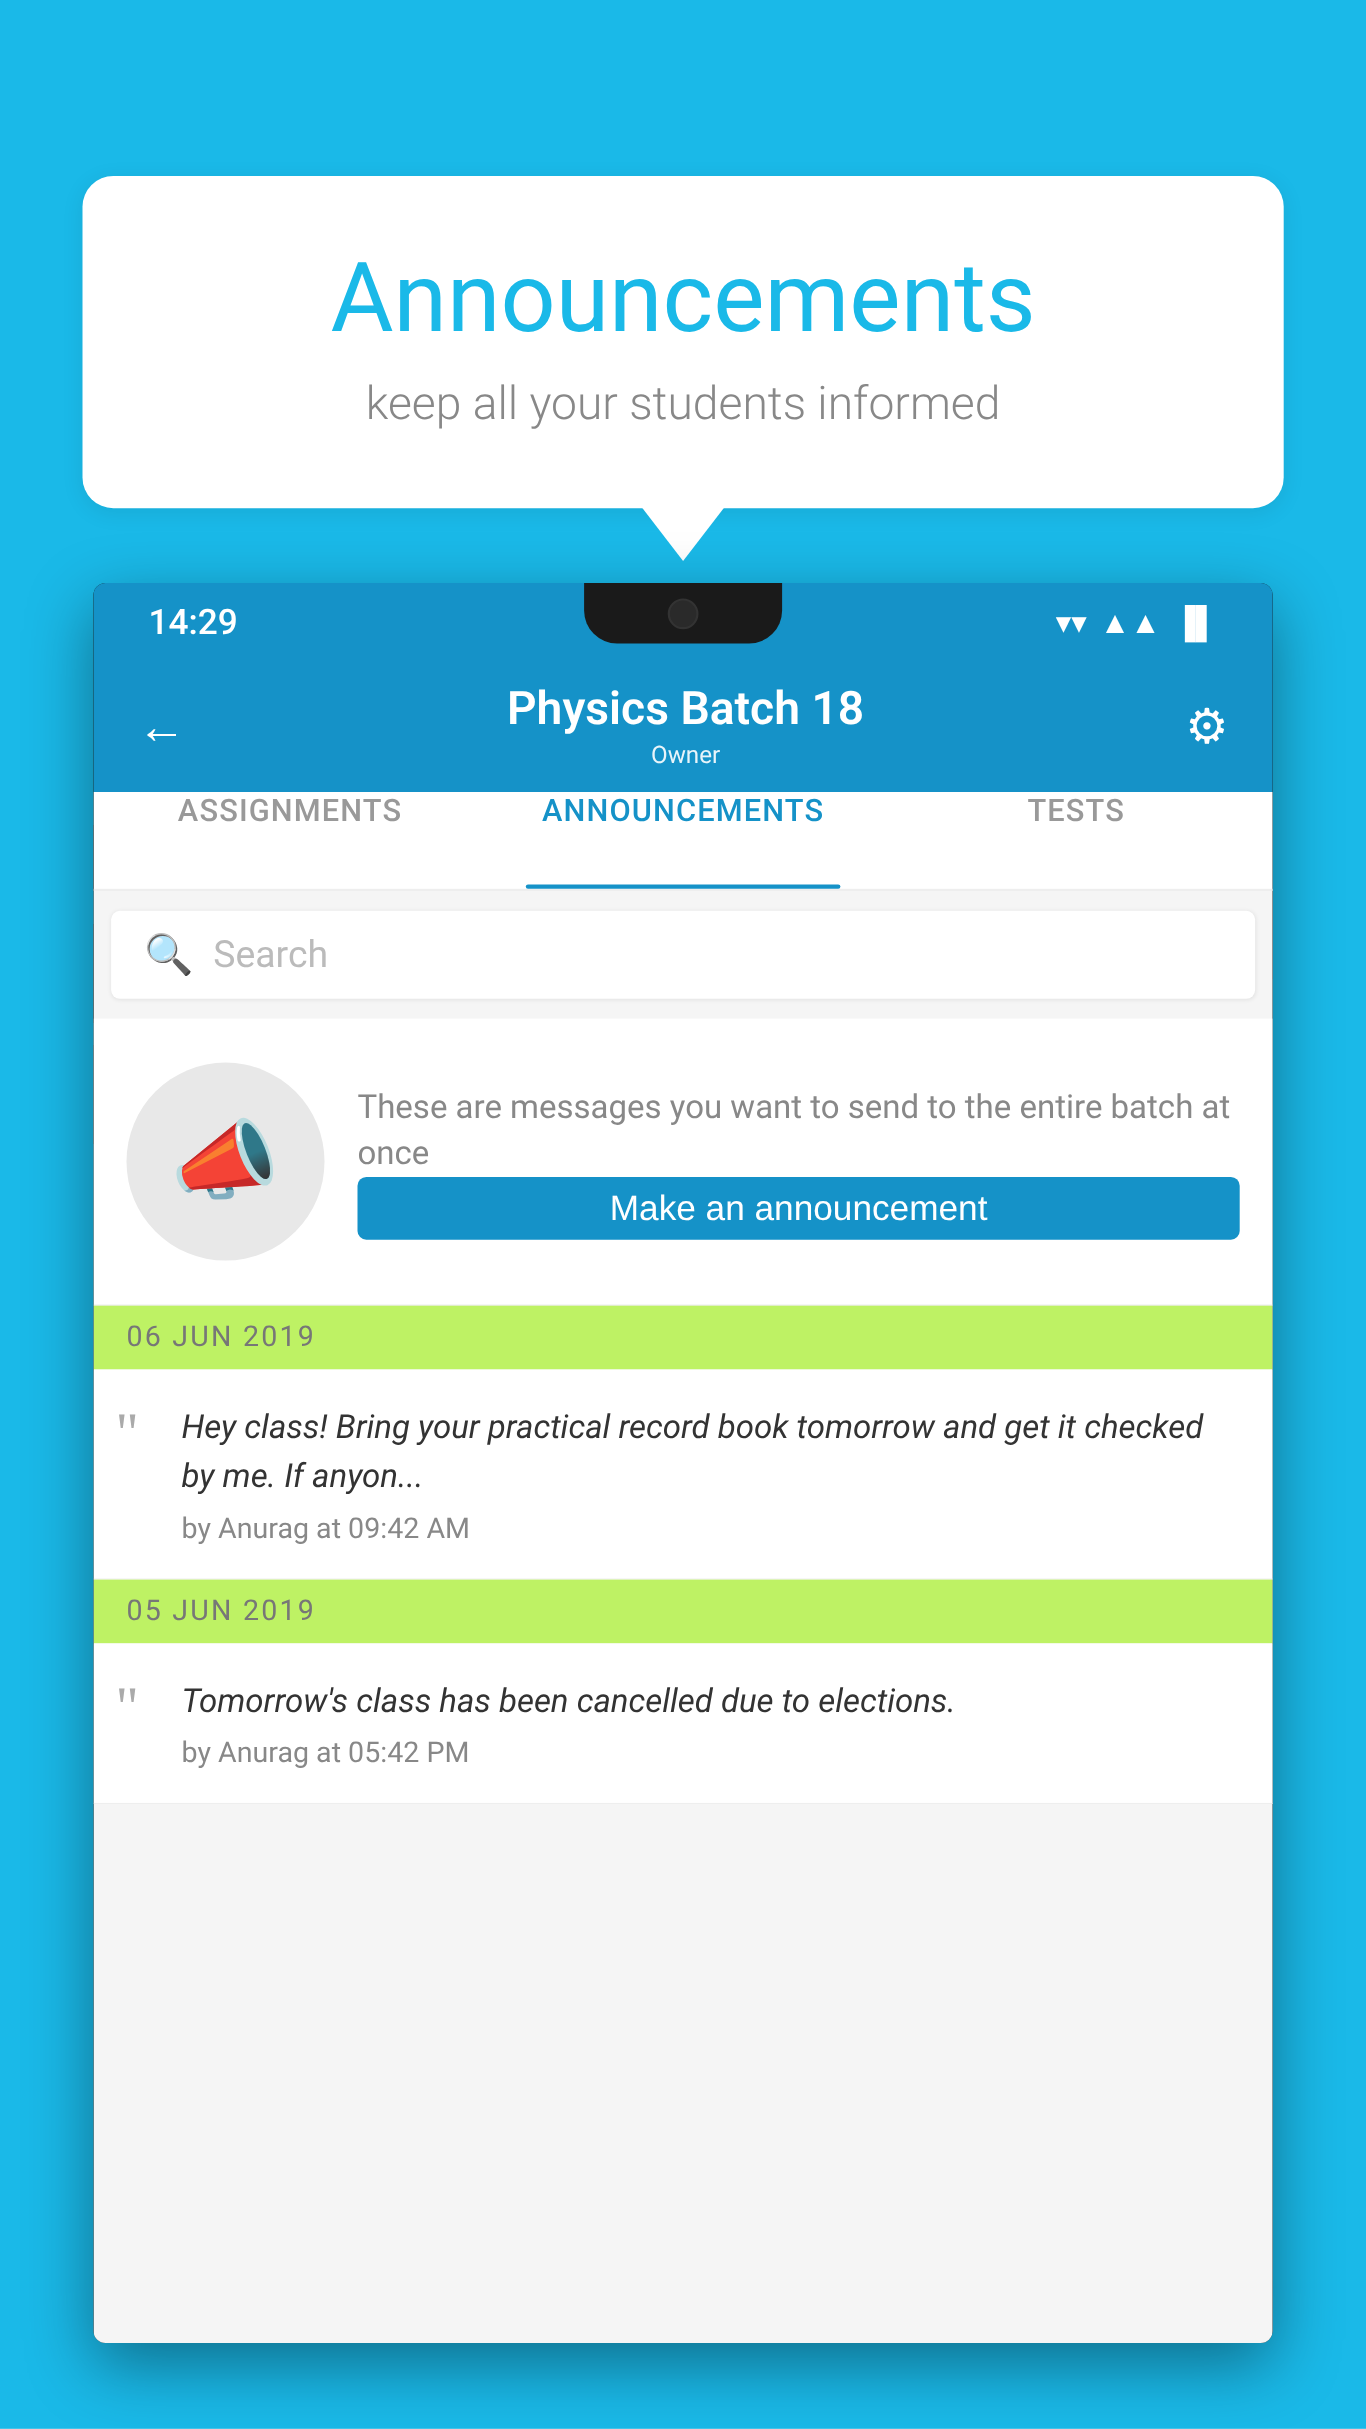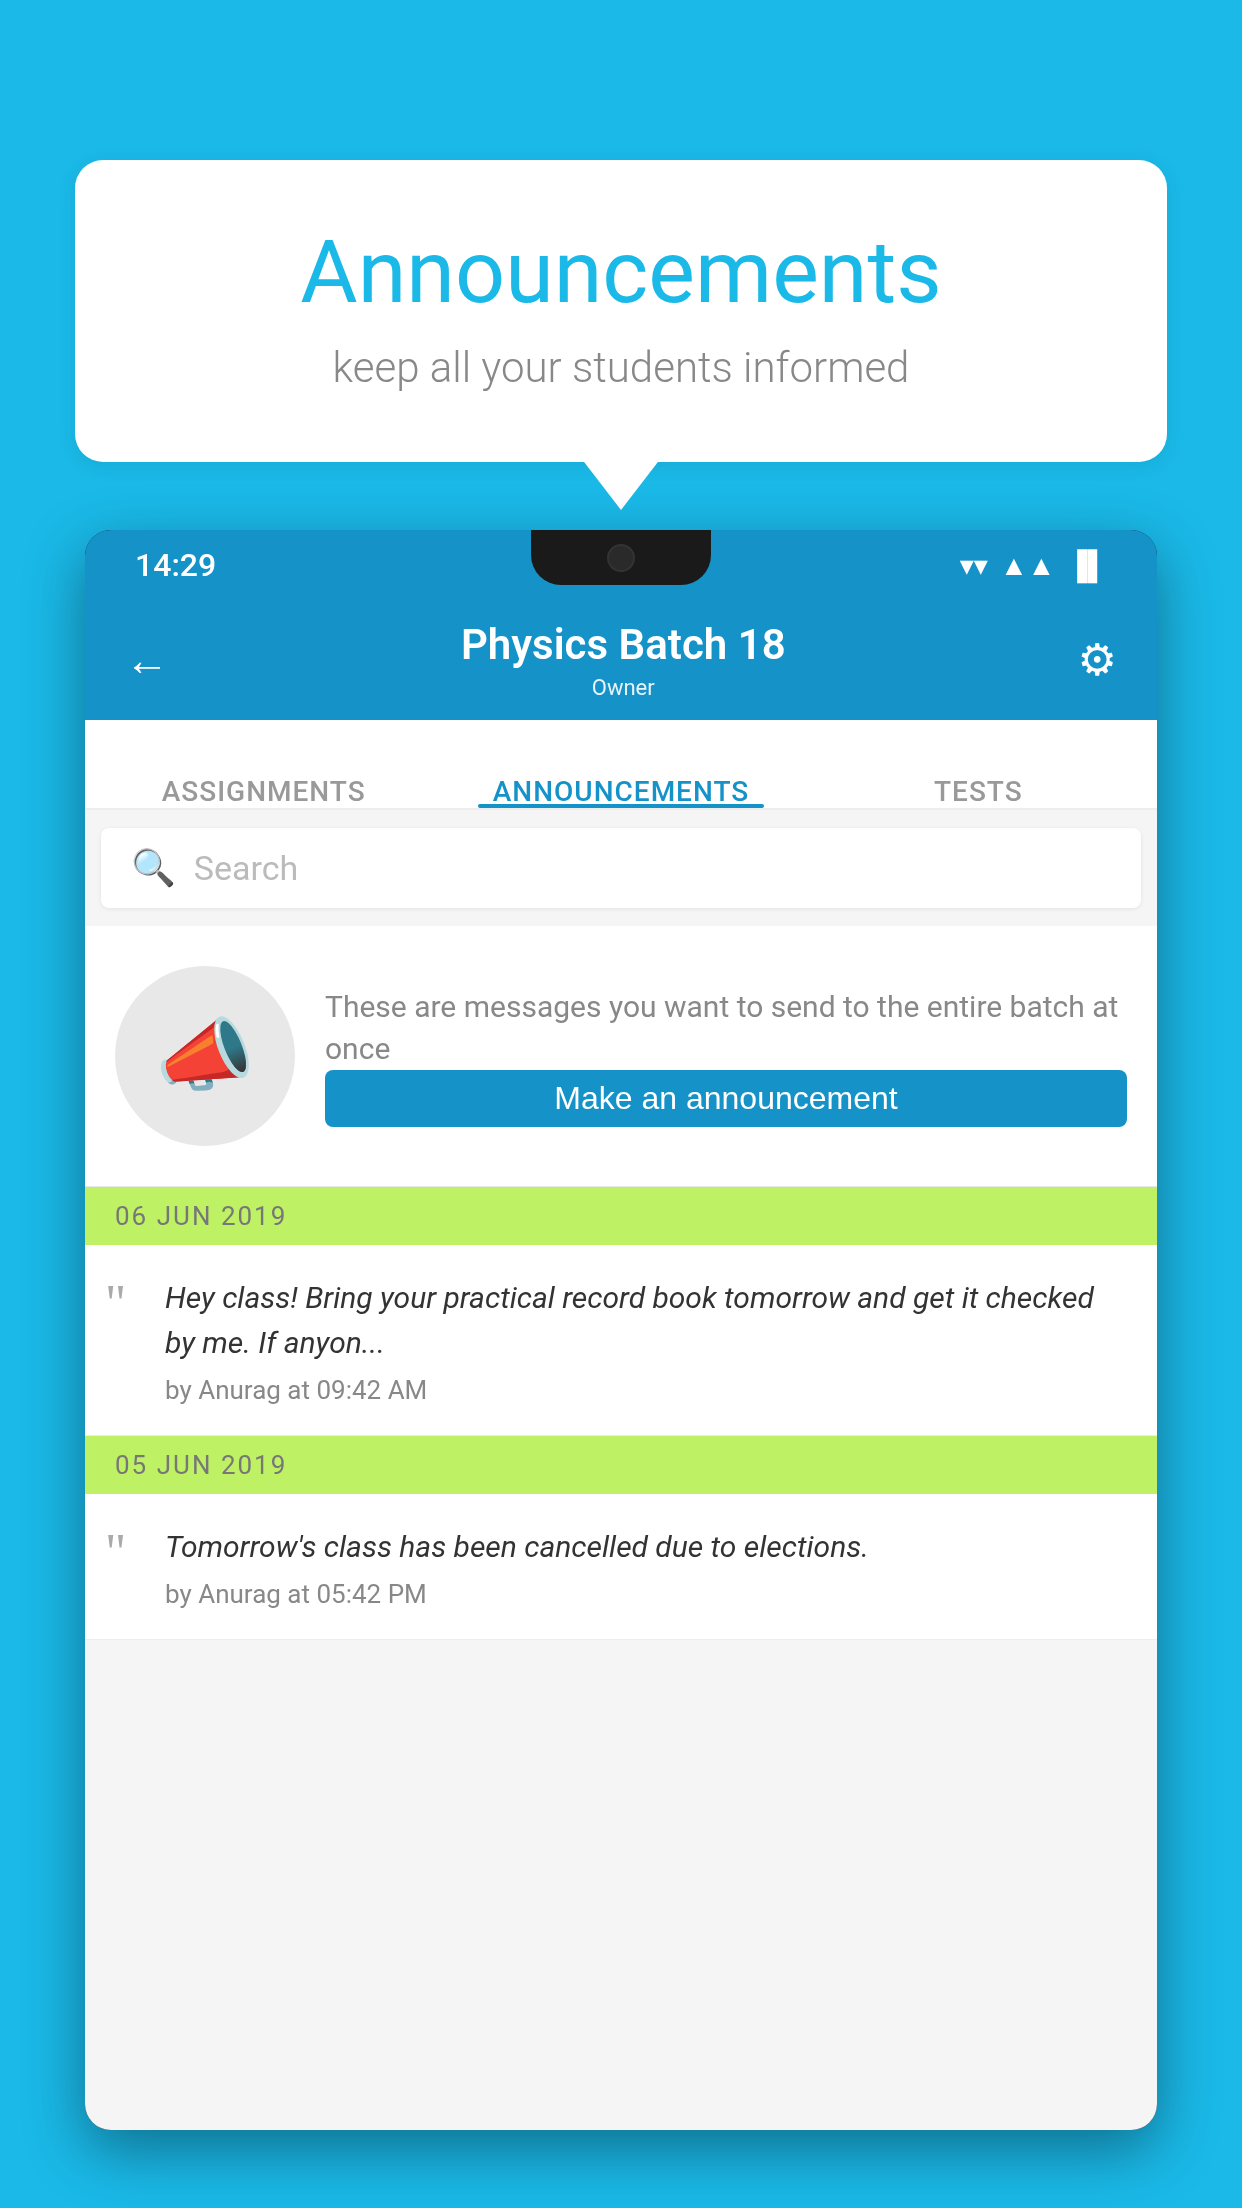--- a/index.html
+++ b/index.html
@@ -66,21 +66,21 @@
       top: 530px;
       left: 85px;
       right: 85px;
       bottom: 0px;
     }
 
     .phone-frame {
       width: 100%;
       height: 1600px;
       background: #1a1a1a;
-      border-radius: 26px;
+      border-radius: 11px;
       position: relative;
       overflow: hidden;
       box-shadow: 0 20px 60px rgba(0,0,0,0.4);
     }
 
     
     .phone-notch {
       position: absolute;
       top: 0;
       left: 50%;
@@ -188,21 +188,21 @@
       background: white;
       display: flex;
       align-items: center;
       border-bottom: 2px solid #eee;
     }
 
     .tab-item {
       flex: 1;
       height: 100%;
       display: flex;
-      align-items: flex-end;
+      align-items: flex-start;
       justify-content: center;
       font-size: 28px;
       font-weight: 500;
       color: #999;
       cursor: pointer;
       position: relative;
       letter-spacing: 1px;
     }
 
     .tab-item.active {

